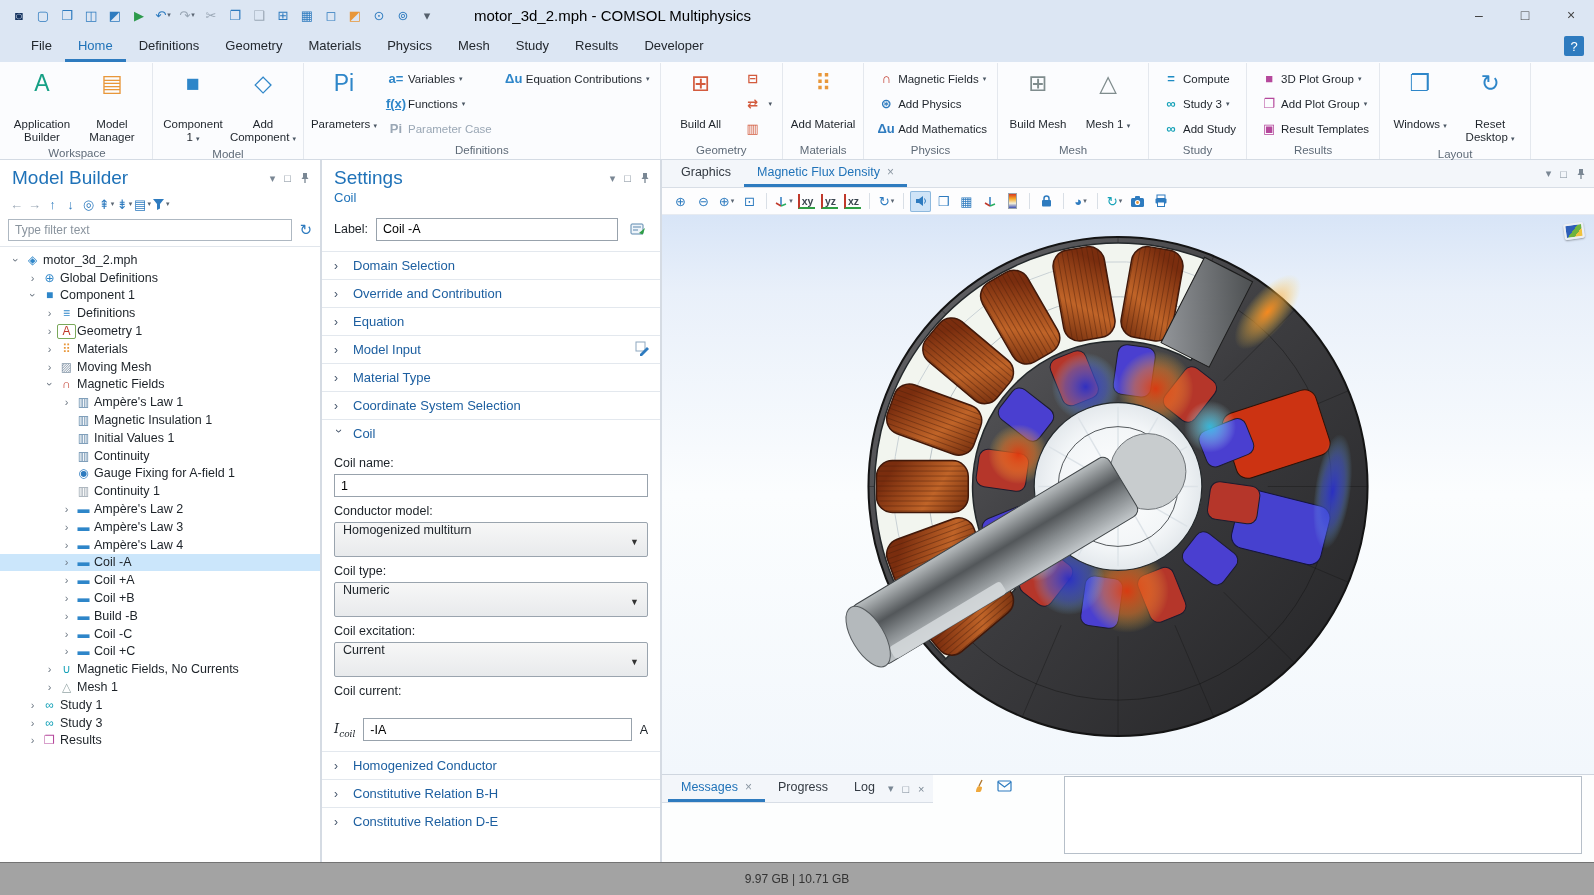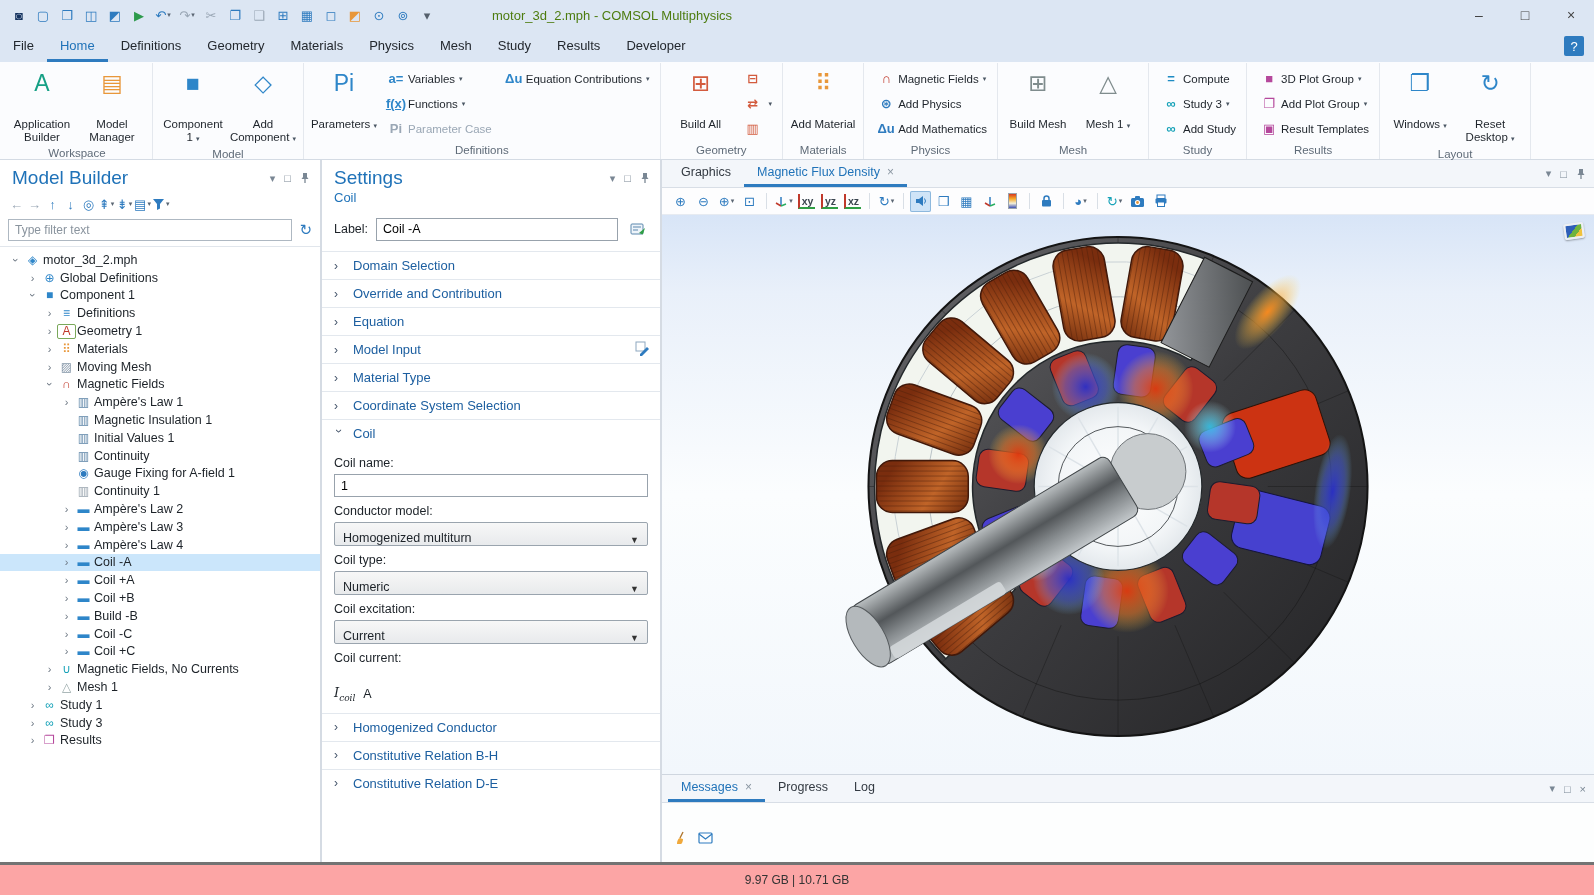--- a/index.html
+++ b/index.html
@@ -5,26 +5,26 @@
   * { margin:0; padding:0; box-sizing:border-box; }
   html,body { width:1594px; height:895px; overflow:hidden;
     font-family:"Liberation Sans","DejaVu Sans",sans-serif; font-size:12px; color:#1c2228; }
   .app { width:1594px; height:895px; display:flex; flex-direction:column; background:#e8ecf2; }
 
   
   .titlebar { height:30px; background:#dce6f3; display:flex; align-items:center; padding:0 0 0 8px; flex:0 0 auto; }
   .qat { display:flex; align-items:center; gap:2px; }
   .qat-btn { min-width:22px; height:22px; display:flex; align-items:center; justify-content:center; font-size:13px; border-radius:2px; }
   .qat-btn .caret { font-size:7px; color:#5b6673; margin-left:1px; }
-  .win-title { margin-left:54px; font-size:13px; color:#4d7c0f; white-space:nowrap; }
+  .win-title { margin-left:36px; font-size:15px; color:#000000; white-space:nowrap; }
   .win-controls { margin-left:auto; display:flex; align-items:center; }
   .win-btn { width:46px; height:30px; display:flex; align-items:center; justify-content:center; color:#444; font-size:14px; }
 
   
-  .menubar { height:32px; background:#dce6f3; display:flex; align-items:stretch; flex:0 0 auto; }
+  .menubar { height:32px; background:#dce6f3; display:flex; align-items:stretch; padding-left:18px; flex:0 0 auto; }
   .menu-tabs { display:flex; }
   .menu-tab { padding:8px 13px 6px; font-size:13px; color:#23282e; border-bottom:3px solid transparent; cursor:default; }
   .menu-tab.active { color:#1f72b8; border-bottom-color:#2e7bbf; }
   .help-btn { margin-left:auto; margin-right:10px; align-self:center; width:20px; height:20px; background:#2e7bbf; color:#fff;
     display:flex; align-items:center; justify-content:center; font-size:13px; border-radius:2px; }
 
   
   .ribbon { height:98px; background:#fbfcfe; border-bottom:1px solid #d4dbe4; display:flex; padding:1px 2px 0; flex:0 0 auto; }
   .rgroup { display:flex; flex-direction:column; border-right:1px solid #e4e8ee; padding:0 5px; }
   .rgroup-content { flex:1; display:flex; align-items:flex-start; }
@@ -76,22 +76,22 @@
   .iconbtn { width:24px; height:24px; display:flex; align-items:center; justify-content:center; border-radius:2px; }
   .sec-list { flex:1; overflow:hidden; }
   .sec-head { height:28px; display:flex; align-items:center; gap:9px; padding:0 10px 0 12px; border-top:1px solid #e3e8ee; }
   .sec-head .schev { color:#44546a; font-size:12px; width:10px; }
   .sec-head .schev.exp { transform:rotate(90deg); }
   .sec-title { color:#1d5fa0; font-size:13px; }
   .sec-head .ml { margin-left:auto; }
   .coil-form { padding:2px 12px 10px; }
   .fld-label { font-size:12.5px; margin:7px 0 4px; }
   .text-input { width:100%; height:23px; border:1px solid #98a2ac; font-size:12.5px; padding:0 6px; font-family:"Liberation Sans",sans-serif; }
-  .select { height:24px; background:linear-gradient(#f7f7f7,#e8eaec); border:1px solid #9aa4ae; border-radius:2px;
-    display:flex; align-items:flex-end; padding:0 8px; font-size:12.5px; }
+  .select { height:35px; background:linear-gradient(#f7f7f7,#e8eaec); border:1px solid #9aa4ae; border-radius:2px;
+    display:flex; align-items:flex-start; padding:0 8px; font-size:12.5px;flex-direction:column; }
   .sel-caret { margin-left:auto; font-size:9px; color:#333; }
   .current-row { display:flex; align-items:center; gap:8px; margin-top:20px; }
   .sym { font-style:italic; font-family:"DejaVu Serif",serif; font-size:13px; }
   .sym sub { font-size:9px; }
   .current-row input { flex:1; height:23px; border:1px solid #98a2ac; font-size:12.5px; padding:0 6px; font-family:"Liberation Sans",sans-serif; }
   .unit { font-size:12.5px; }
 
   
   .gfx-col { flex:1; min-width:0; display:flex; flex-direction:column; background:#fff; }
   .tabrow { height:28px; display:flex; align-items:stretch; background:#f3f6fa; border-bottom:1px solid #d8dee6; padding:0 8px 0 6px; flex:0 0 auto; }
@@ -108,26 +108,26 @@
   .legend-chip { width:9px; height:16px; border:1px solid #9aa4ae;
     background:linear-gradient(180deg,#d63a22,#f5a623,#f3f0d8,#3f51b5); }
   .canvas { flex:1; min-height:0; position:relative;
     background:linear-gradient(180deg,#d8e5f7 0%,#e9f0fa 14%,#fbfdfe 50%,#f2f7fc 100%); }
   .canvas svg { position:absolute; inset:0; width:100%; height:100%; }
   .plot-thumb { position:absolute; top:8px; right:10px; width:20px; height:16px; transform:rotate(-8deg);
     background:linear-gradient(135deg,#2e5fb8 0 45%,#6fb33c 45% 70%,#f0c23c 70%); border:2px solid #eceff3;
     box-shadow:0 1px 2px rgba(0,0,0,.35); border-radius:2px; }
 
   
-  .msg-panel { height:88px; border-top:1px solid #cfd6df; display:flex; flex-direction:column; background:#fdfefe; flex:0 0 auto;gap:28px; }
+  .msg-panel { height:88px; border-top:1px solid #cfd6df; display:flex; background:#fdfefe; flex:0 0 auto;gap:28px; }
   .msg-toolbar { height:25px; display:flex; align-items:center; gap:10px; padding:0 12px; }
   .msg-input { flex:1; margin:1px 12px 8px; border:1px solid #b6bfc9; background:#fff; }
 
   
-  .statusbar { height:33px; background:#fca5a5; border-top:3px solid #737373; display:flex; align-items:center; justify-content:center;
+  .statusbar { height:33px; background:#a3a3a3; border-top:1px solid #737373; display:flex; align-items:center; justify-content:center;
     font-size:12px; color:#333; flex:0 0 auto; }
 </style>
 </head>
 <body>
 
 <div class="app">
 
   <div class="titlebar">
     <div id="qat" class="qat">
         <span class="qat-btn">
@@ -661,20 +661,21 @@
             <span class="sel-caret">▼</span>
           </div>
           <div class="fld-label">Coil excitation:</div>
           <div class="select">
             <span>Current</span>
             <span class="sel-caret">▼</span>
           </div>
           <div class="fld-label">Coil current:</div>
           <div class="current-row">
             <span class="sym"><span>I</span><sub>coil</sub></span>
+            <input value="-IA" style="">
             <span class="unit">A</span>
           </div>
         </div>
         <div class="sec-head">
           <span class="schev">›</span>
           <span class="sec-title">Homogenized Conductor</span>
         </div>
         <div class="sec-head">
           <span class="schev">›</span>
           <span class="sec-title">Constitutive Relation B-H</span>

